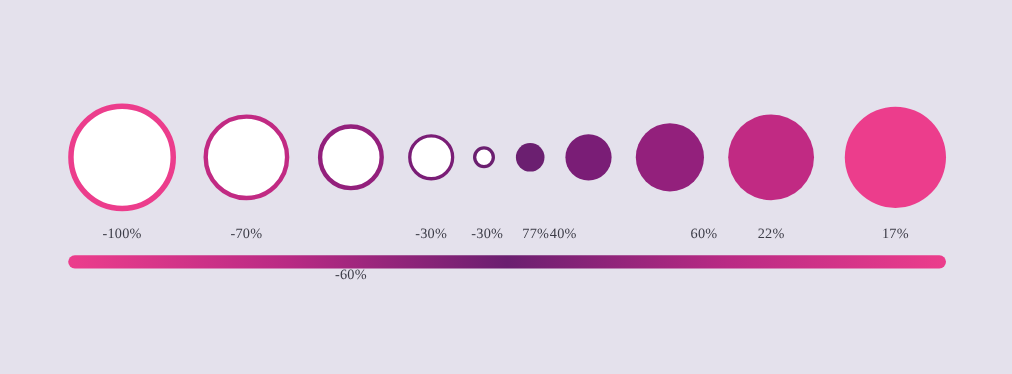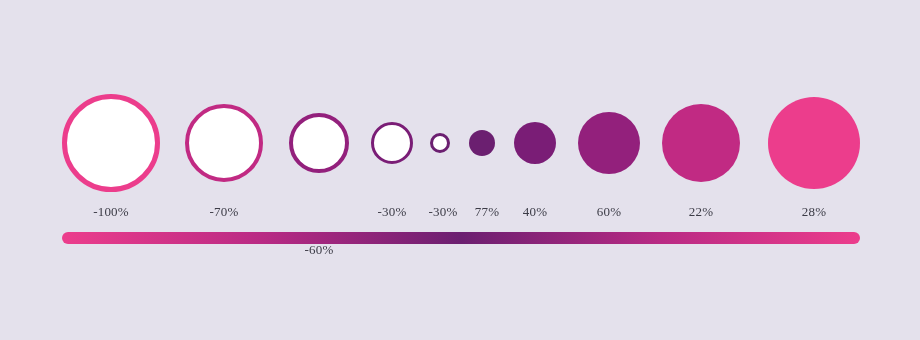--- a/index.html
+++ b/index.html
@@ -77,24 +77,24 @@
     <div class="bubble" style="left:609px; top:143px; width:62px; height:62px; background:#93207c;"></div>
     <div class="bubble" style="left:701px; top:143px; width:78px; height:78px; background:#c12a83;"></div>
     <div class="bubble" style="left:814px; top:143px; width:92px; height:92px; background:#ec3d8c;"></div>
 
     <div class="bubble-label" style="left:111px; top:205px;">-100%</div>
     <div class="bubble-label" style="left:224px; top:205px;">-70%</div>
     <div class="bubble-label" style="left:319px; top:205px;margin-top:38px;">-60%</div>
     <div class="bubble-label" style="left:392px; top:205px;">-30%</div>
     <div class="bubble-label" style="left:443px; top:205px;">-30%</div>
     <div class="bubble-label" style="left:487px; top:205px;">77%</div>
-    <div class="bubble-label" style="left:535px; top:205px;text-align:center;">40%</div>
-    <div class="bubble-label" style="left:609px; top:205px;">60%</div>
+    <div class="bubble-label" style="left:512px; top:205px;text-align:center;">40%</div>
+    <div class="bubble-label" style="left:640px; top:205px;">60%</div>
     <div class="bubble-label" style="left:701px; top:205px;">22%</div>
-    <div class="bubble-label" style="left:814px; top:205px;">28%</div>
+    <div class="bubble-label" style="left:814px; top:205px;">17%</div>
 
     <div id="gradient-bar" style="left:62px; top:232px; width:798px; height:12px;
                 background: linear-gradient(to right,
                   #ec3d8c 0%,
                   #b92a84 25%,
                   #6b1f70 50%,
                   #b92a84 75%,
                   #ec3d8c 100%);"></div>
 
   </div>

